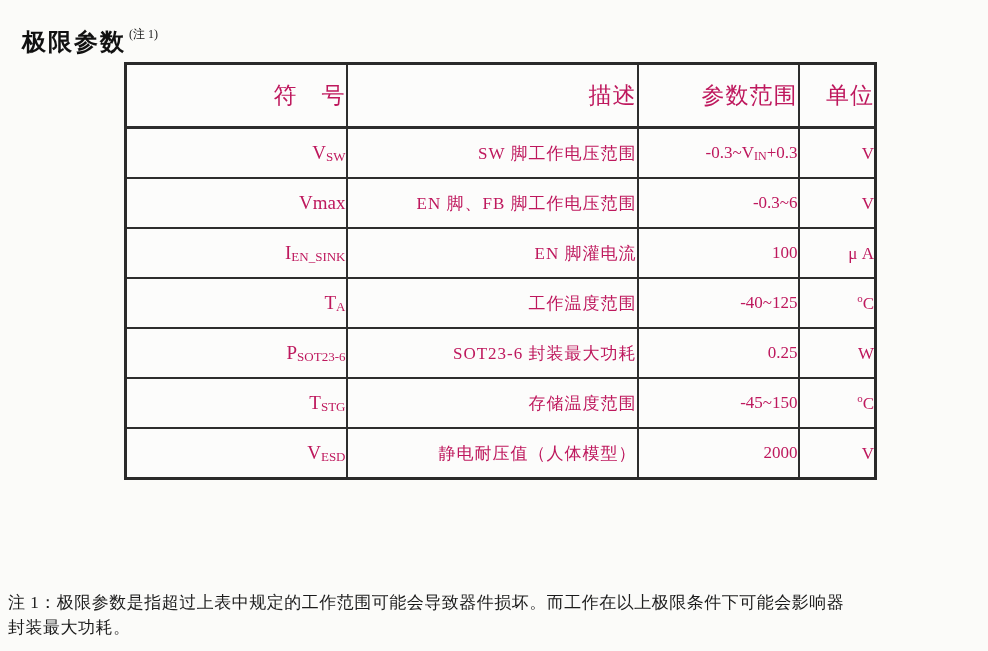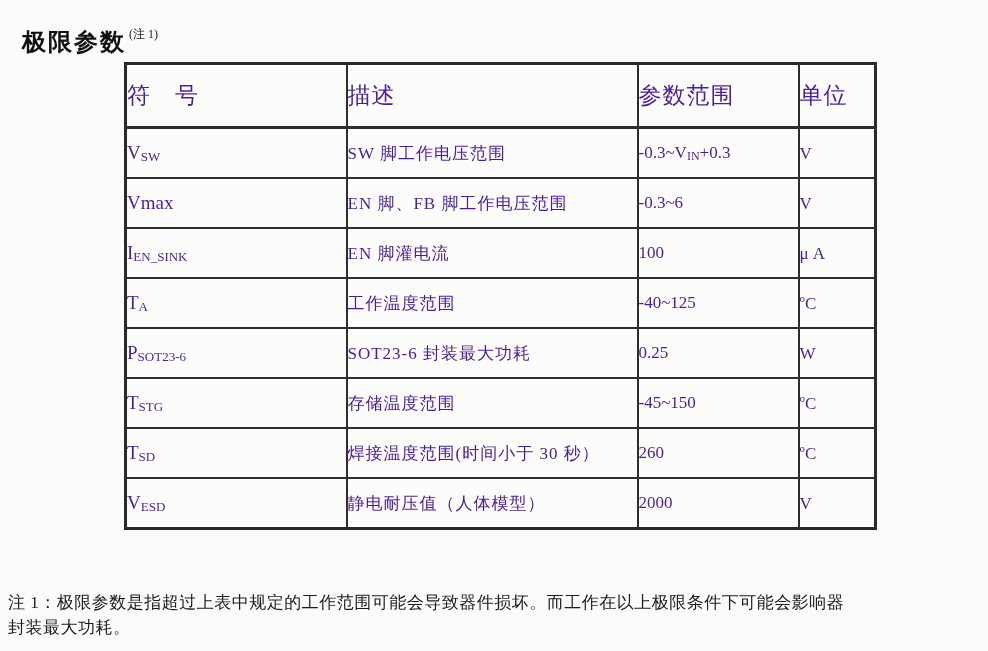--- a/index.html
+++ b/index.html
@@ -23,23 +23,23 @@
   }
   
   table.ratings{
     position:absolute;left:124px;top:62px;width:750px;
     border-collapse:collapse;table-layout:fixed;
     background:#fcfcfb;
   }
   table.ratings th,
   table.ratings td{
     border:2px solid #2d2d2d;
-    text-align:left;vertical-align:middle;
+    text-align:right;vertical-align:middle;
     padding:0;
-    color:#4c1d95;
+    color:#be185d;
   }
   table.ratings{border:3px solid #2a2a2a;}
   table.ratings thead th{
     height:61px;
     font-weight:normal;
     font-size:23px;
     letter-spacing:1px;
     border-bottom-width:3px;
   }
   table.ratings tbody td{height:48px;}
@@ -108,26 +108,20 @@
       <td class="c-range"><span>0.25</span><span class="sym-sub"></span><span></span></td>
       <td class="c-unit"><span class="unit-sup"></span><span>W</span></td>
     </tr>
     <tr>
       <td class="c-sym"><span>T</span><span class="sym-sub">STG</span></td>
       <td class="c-desc">存储温度范围</td>
       <td class="c-range"><span>-45~150</span><span class="sym-sub"></span><span></span></td>
       <td class="c-unit"><span class="unit-sup">o</span><span>C</span></td>
     </tr>
     <tr>
-      <td class="c-sym"><span>T</span><span class="sym-sub">SD</span></td>
-      <td class="c-desc">焊接温度范围(时间小于 30 秒）</td>
-      <td class="c-range"><span>260</span><span class="sym-sub"></span><span></span></td>
-      <td class="c-unit"><span class="unit-sup">o</span><span>C</span></td>
-    </tr>
-    <tr>
       <td class="c-sym"><span>V</span><span class="sym-sub">ESD</span></td>
       <td class="c-desc">静电耐压值（人体模型）</td>
       <td class="c-range"><span>2000</span><span class="sym-sub"></span><span></span></td>
       <td class="c-unit"><span class="unit-sup"></span><span>V</span></td>
     </tr>
   </tbody>
 </table>
 
 <div class="footnote">
   <div>注 1：极限参数是指超过上表中规定的工作范围可能会导致器件损坏。而工作在以上极限条件下可能会影响器</div>

